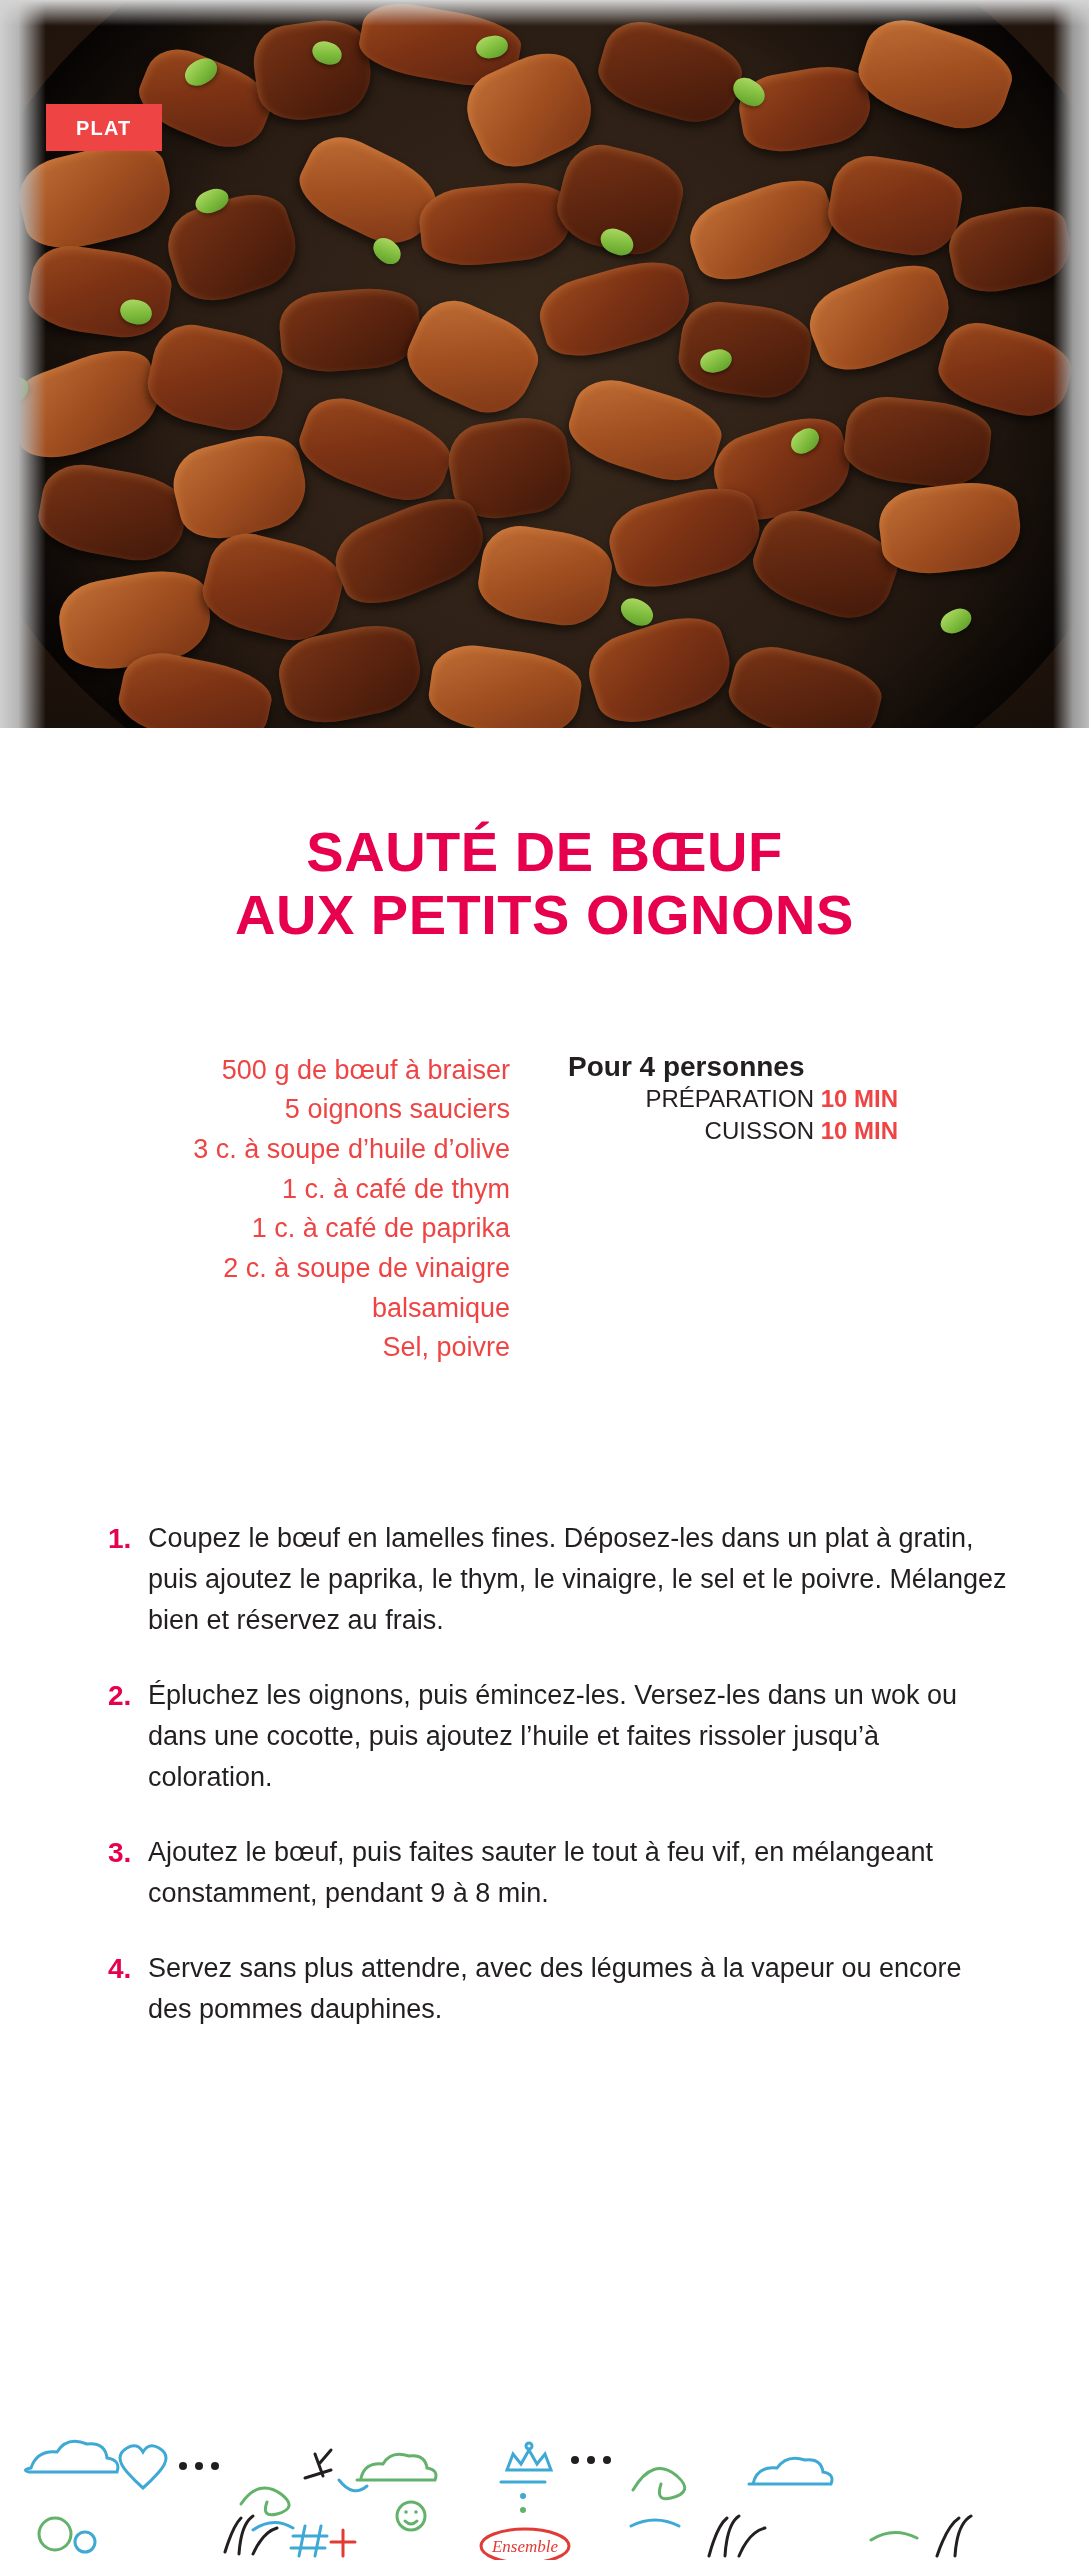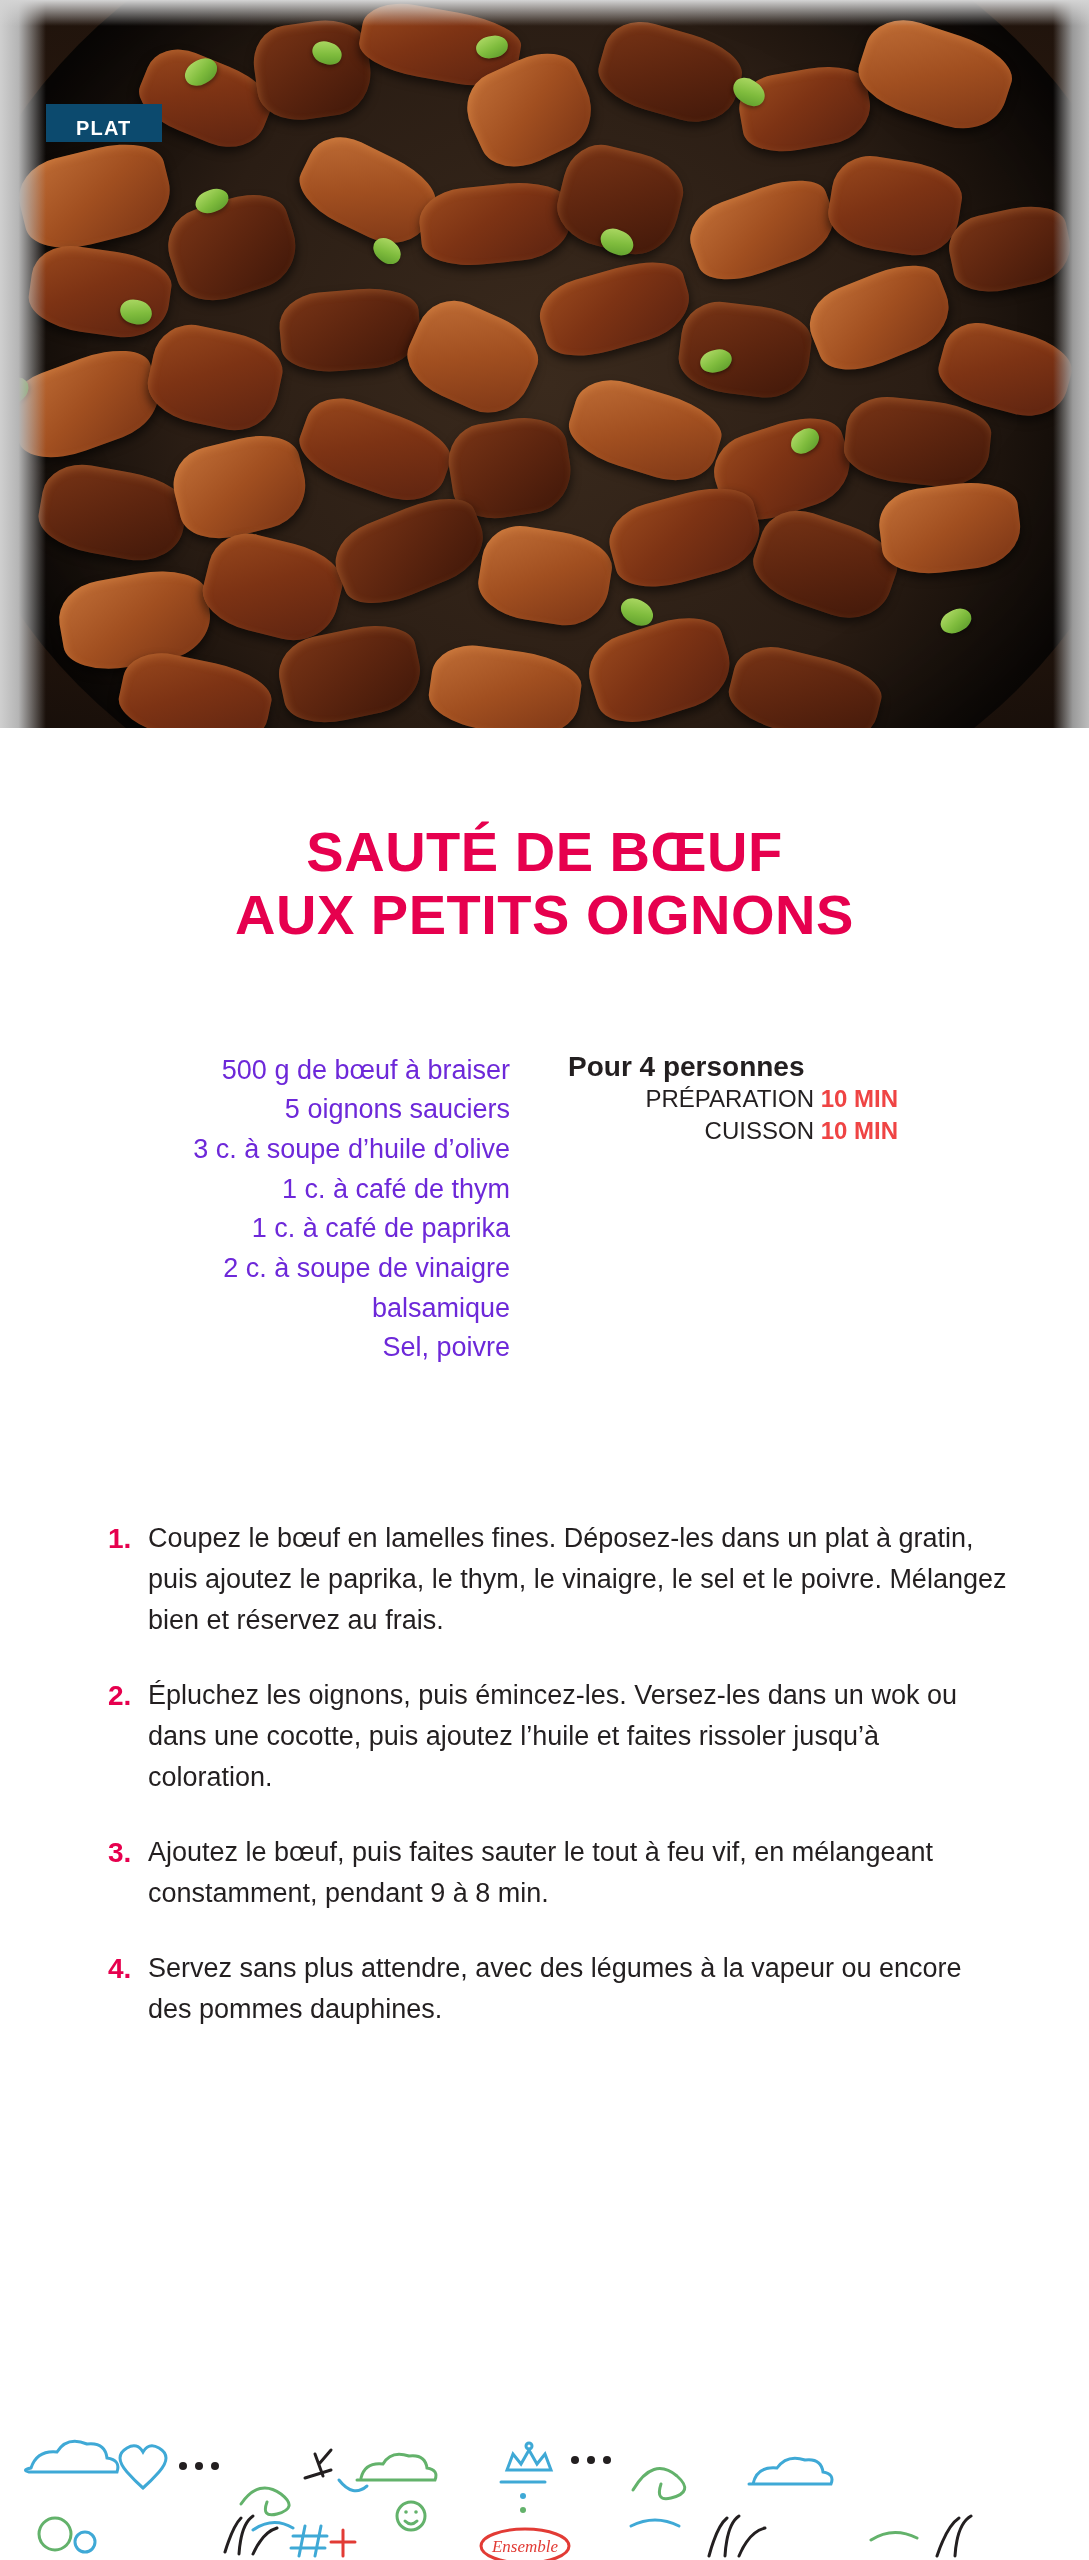--- a/index.html
+++ b/index.html
@@ -76,26 +76,26 @@
   .hero-edge-top {
     position: absolute;
     left: 0; right: 0; top: 0; height: 26px;
     background: linear-gradient(180deg, #d4d4d4 0%, rgba(40,30,24,0) 100%);
   }
 
   .badge {
     position: absolute;
     left: 46px;
     top: 104px;
-    background: #0c4a6e;
+    background: #ef4444;
     color: #ffffff;
     font-size: 20px;
     font-weight: bold;
     letter-spacing: 1.2px;
-    padding: 13px 30px 2px 30px;
+    padding: 13px 30px 11px 30px;
     z-index: 20;
   }
 
   
   .title {
     margin-top: 92px;
     text-align: center;
     color: #e6004e;
     font-size: 56px;
     font-weight: bold;
@@ -108,21 +108,21 @@
   .info {
     display: flex;
     margin-top: 104px;
     padding-left: 120px;
     padding-right: 120px;
     gap: 50px;
   }
   .ingredients {
     width: 390px;
     text-align: right;
-    color: #6d28d9;
+    color: #ef4444;
     font-size: 27px;
     line-height: 1.47;
   }
   .servings-col {
     flex: 1;
     text-align: left;
     padding-left: 8px;
   }
   .servings {
     color: #231f20;

